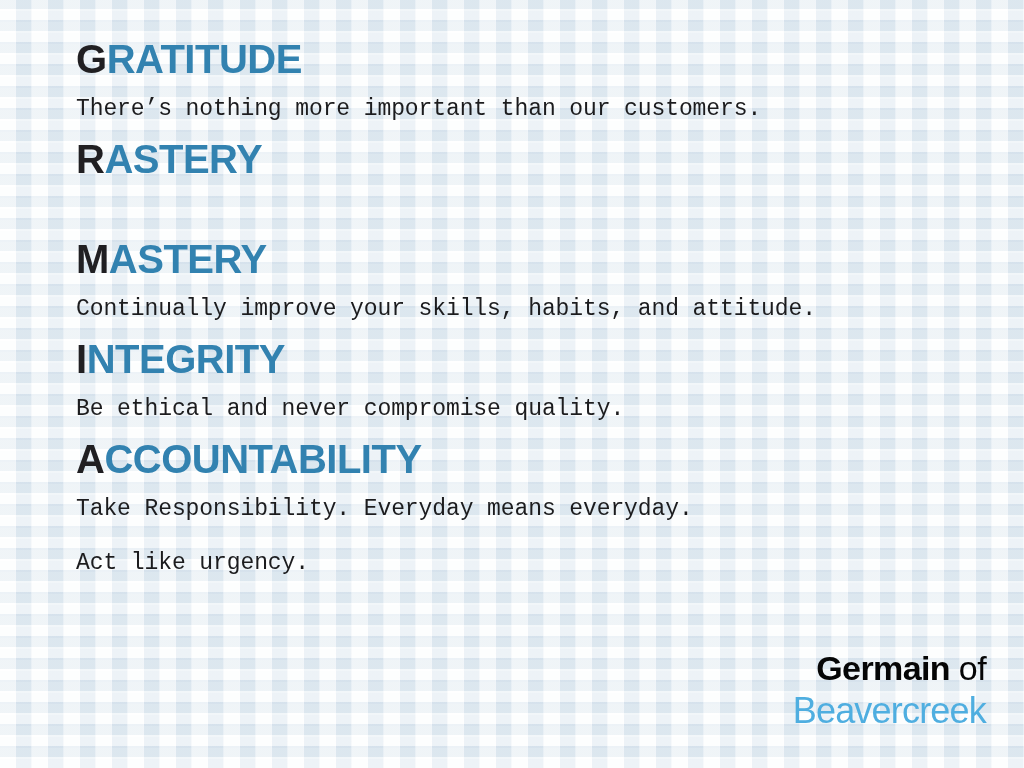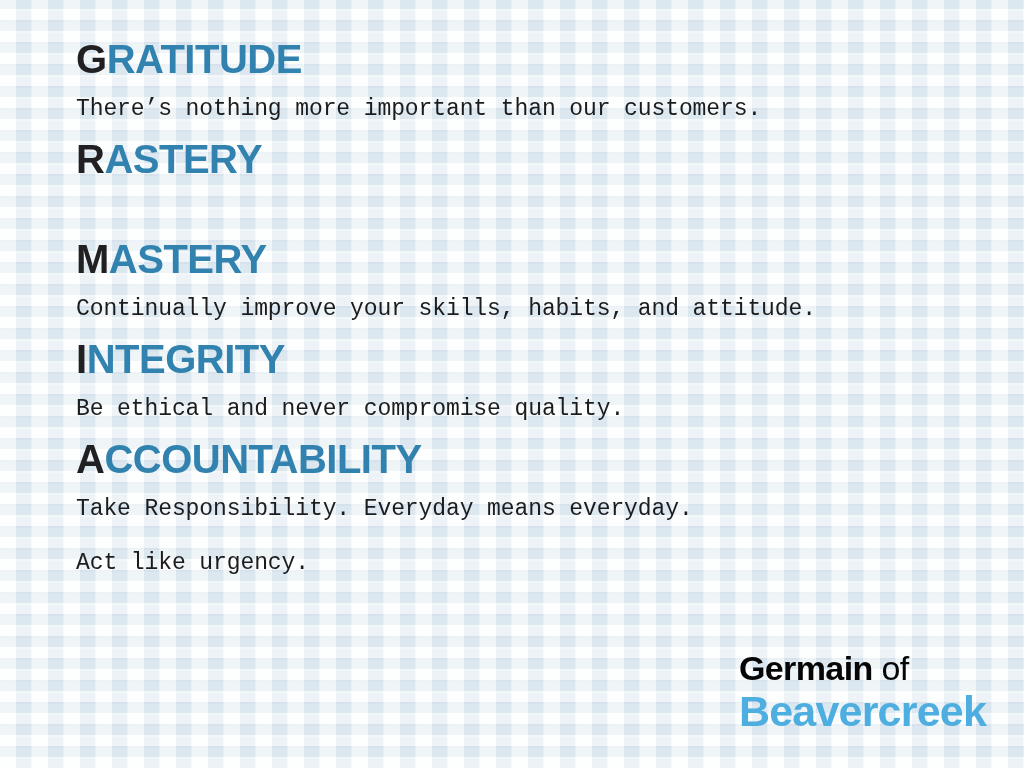--- a/index.html
+++ b/index.html
@@ -88,21 +88,21 @@
     letter-spacing: -0.1px;
     color: #1c1c1e;
     margin: 12px 0 0 0;
     white-space: nowrap;
   }
 
   #brand-logo {
     position: absolute;
     right: 38px;
     bottom: 34px;
-    text-align: left;
+    text-align: right;
     line-height: 1;
   }
 
   .brand-line-1 {
     font-family: "Liberation Sans", sans-serif;
     font-size: 34px;
     line-height: 38px;
     color: #060606;
     letter-spacing: -0.6px;
     white-space: nowrap;
@@ -111,22 +111,22 @@
   .brand-name {
     font-weight: bold;
   }
 
   .brand-connector {
     font-weight: normal;
   }
 
   .brand-line-2 {
     font-family: "Liberation Sans", sans-serif;
-    font-weight: bold;
-    font-size: 43px;
+    font-weight: normal;
+    font-size: 36px;
     line-height: 46px;
     letter-spacing: -0.8px;
     color: #4faee0;
     white-space: nowrap;
     margin-top: 1px;
   }
 </style>
 </head>
 <body>
 

